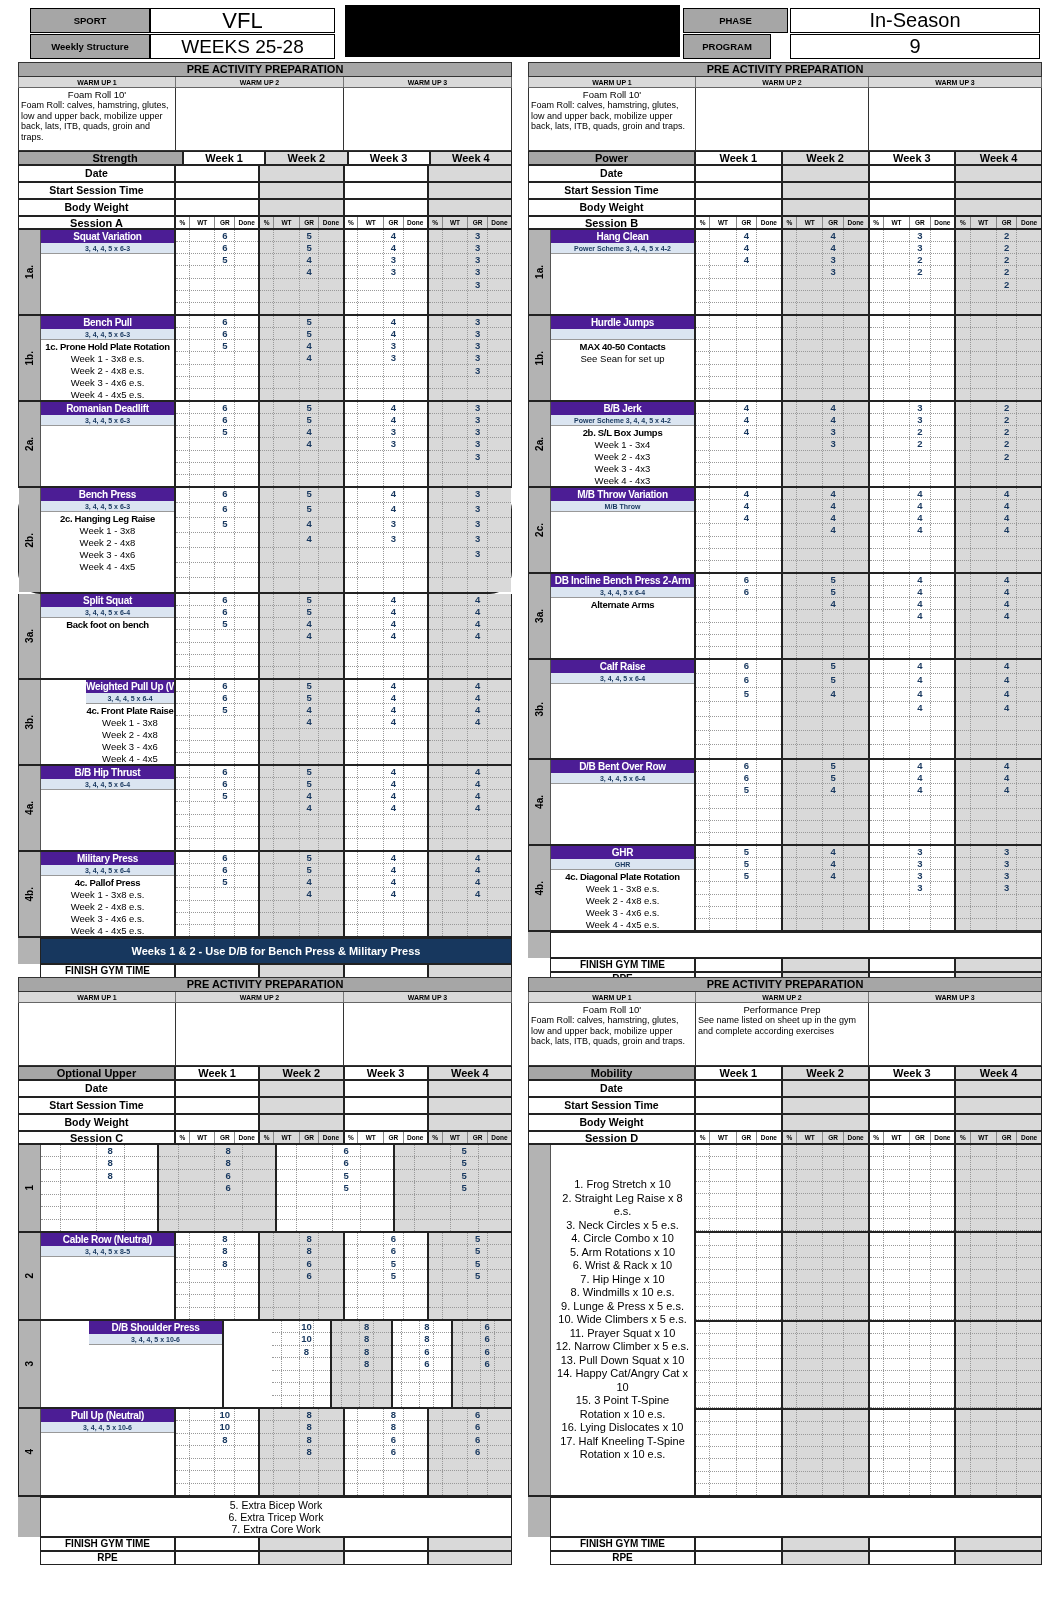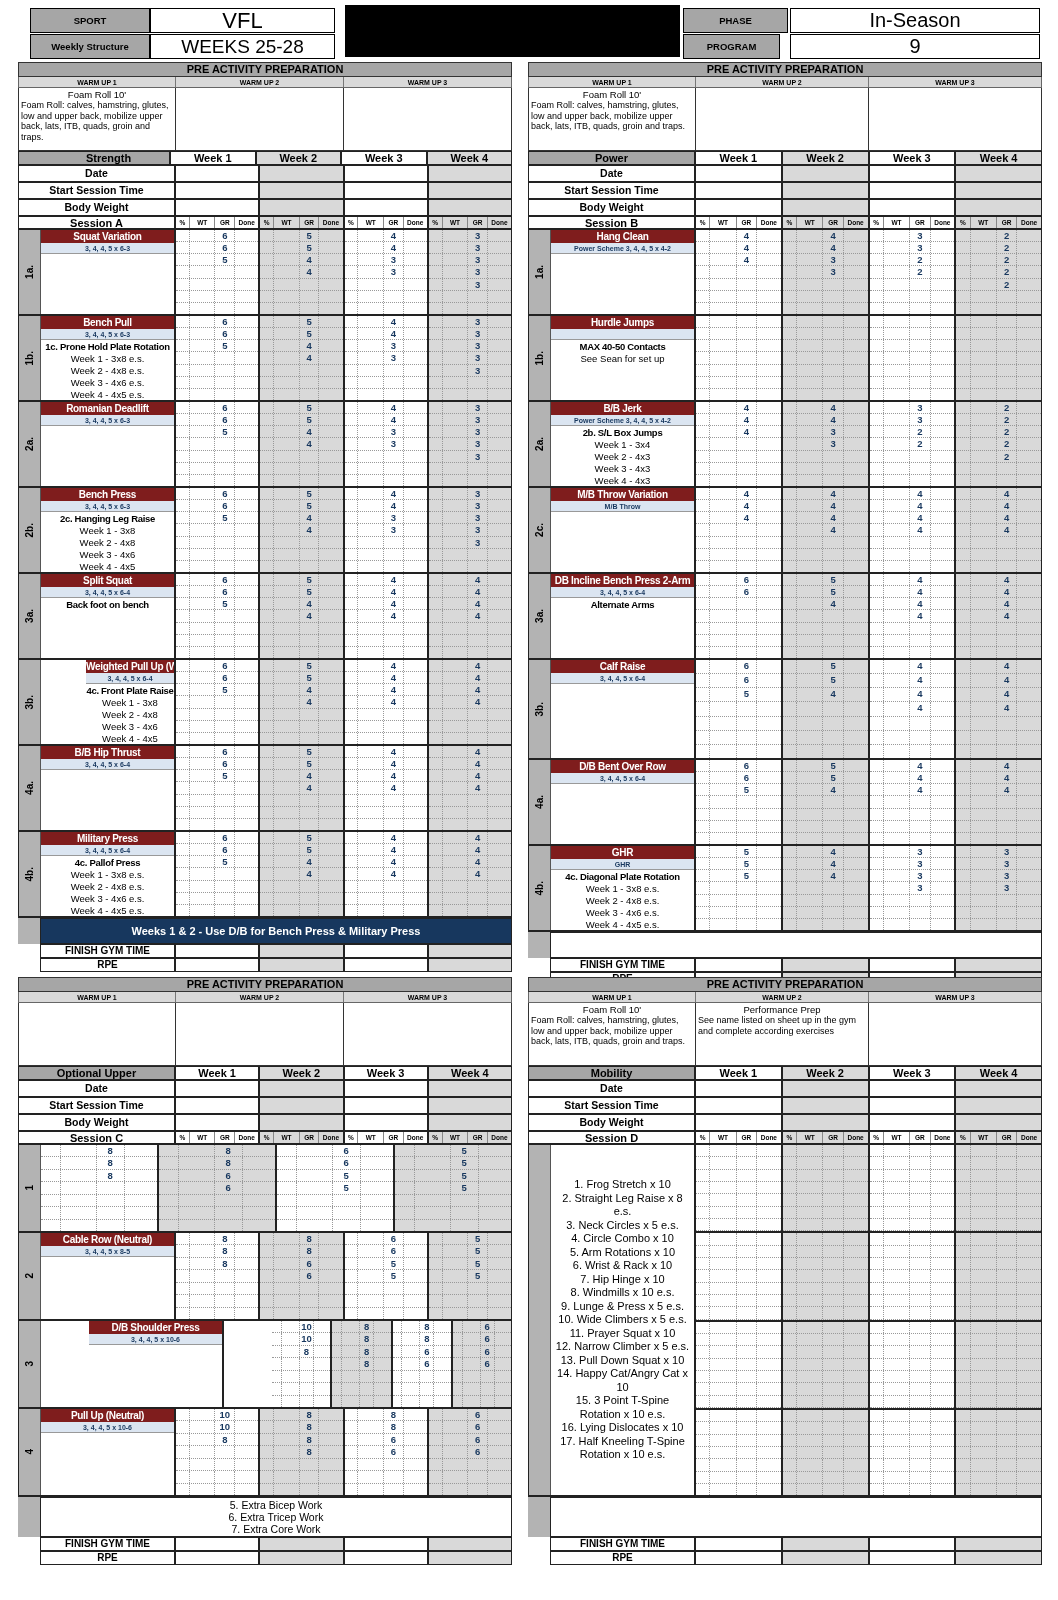--- a/index.html
+++ b/index.html
@@ -34,21 +34,21 @@
   .sess-label{background:#fff;font-weight:bold;font-size:11px;text-align:center;line-height:12px;border-right:2px solid #222;}
   .wkg{flex:1;display:flex;}
   .wkg + .wkg{border-left:2px solid #222;}
   .shc{font-size:6.5px;font-weight:bold;text-align:center;line-height:12px;border-right:1px solid #888;overflow:hidden;}
   .shc:last-child{border-right:none;}
   .sc0{width:17%;}.sc1{width:31%;}.sc2{width:24%;}.sc3{width:28%;}
   .block{border-left:1px solid #222;border-right:1px solid #222;border-bottom:2px solid #222;}
   .side{width:22px;background:#b3b3b3;border-right:1px solid #555;display:flex;align-items:center;justify-content:center;}
   .side span{writing-mode:vertical-rl;transform:rotate(180deg);font-weight:bold;font-size:10px;}
   .exlbl{border-right:2px solid #222;display:flex;flex-direction:column;background:#fff;}
-  .ex-h{background:#7f1d1d;color:#fff;font-weight:bold;font-size:10px;letter-spacing:-0.3px;
+  .ex-h{background:#4c1d95;color:#fff;font-weight:bold;font-size:10px;letter-spacing:-0.3px;
     text-align:center;height:13px;line-height:13px;overflow:hidden;white-space:nowrap;}
   .ex-s{background:#dbe5f1;color:#17375e;font-weight:bold;font-size:7px;text-align:center;
     height:11px;line-height:11px;border-bottom:1px solid #999;overflow:hidden;}
   .ex-notes{flex:1;font-size:9.5px;text-align:center;line-height:12px;padding-top:1px;overflow:hidden;}
   .nl{white-space:nowrap;}
   .nl.b{font-weight:bold;letter-spacing:-0.3px;}
   .weeks{flex:1;display:flex;}
   .wk{flex:1;display:flex;flex-direction:column;}
   .wk + .wk{border-left:2px solid #222;}
   .gr-row{flex:1;display:flex;border-bottom:1px dotted #999;}
@@ -71,40 +71,40 @@
 </head>
 <body>
 
 <div class="hcell hlabel" style="left:30px;top:8px;width:120px;height:25px">SPORT</div>
 <div class="hcell hvalue" style="left:150px;top:8px;width:185px;height:25px;font-size:22px">VFL</div>
 <div class="hcell hlabel" style="left:30px;top:34px;width:120px;height:25px">Weekly Structure</div>
 <div class="hcell hvalue" style="left:150px;top:34px;width:185px;height:25px;font-size:19px">WEEKS 25-28</div>
 <div id="redacted" style="left:345px;top:5px;width:335px;height:52px"></div>
 <div class="hcell hlabel" style="left:683px;top:8px;width:105px;height:25px">PHASE</div>
 <div class="hcell hvalue" style="left:790px;top:8px;width:250px;height:25px;font-size:20px">In-Season</div>
-<div class="hcell hlabel" style="left:683px;top:34px;width:97px;height:25px">PROGRAM</div>
+<div class="hcell hlabel" style="left:683px;top:34px;width:88px;height:25px">PROGRAM</div>
 <div class="hcell hvalue" style="left:790px;top:34px;width:250px;height:25px;font-size:20px">9</div>
 
 <div class="q" style="left: 18px; top: 62px; width: 494px;">
     <div class="bar-title">PRE ACTIVITY PREPARATION</div>
     <div class="row wu-hdr">
       <div class="wc" style="width: 157px;">WARM UP 1</div>
       <div class="wc" style="flex: 1 1 0%;">WARM UP 2</div>
       <div class="wc" style="flex: 1 1 0%;">WARM UP 3</div>
     </div>
     <div class="row wu-body">
       <div class="wc" style="width: 157px; height: 62px;">
         <div class="wu-title">Foam Roll 10'</div>
         <div class="wu-text">Foam Roll: calves, hamstring, glutes, low and upper back, mobilize upper back, lats, ITB, quads, groin and traps.</div>
       </div>
       <div class="wc" style="flex: 1 1 0%; height: 62px;"></div>
       <div class="wc" style="flex: 1 1 0%; height: 62px;"></div>
     </div>
     <div class="row sec-row">
-      <div class="sec-label" style="width: 152px; padding-left: 29px;">Strength</div>
+      <div class="sec-label" style="width: 165px; padding-left: 29px;">Strength</div>
       <div class="week-cell">Week 1</div>
       <div class="week-cell shade">Week 2</div>
       <div class="week-cell">Week 3</div>
       <div class="week-cell shade">Week 4</div>
     </div>
     <div class="row field-row">
       <div class="field-label" style="width: 157px;">Date</div>
       <div class="cell"></div>
       <div class="cell shade"></div>
       <div class="cell"></div>
@@ -714,21 +714,21 @@
           </div>
           <div class="gr-row">
             <div class="gsub sc0"></div>
             <div class="gsub sc1"></div>
             <div class="gsub sc2 gval"></div>
             <div class="gsub sc3"></div>
           </div>
         </div>
       </div>
     </div>
-    <div class="row block" style="height: 86px;">
+    <div class="row block" style="height: 106px; border-radius: 22px;">
       <div class="side">
         <span>2b.</span>
       </div>
       <div class="exlbl" style="width: 135px;">
         <div class="ex-h">Bench Press</div>
         <div class="ex-s">3, 4, 4, 5 x 6-3</div>
         <div class="ex-notes">
           <div class="nl b">2c. Hanging Leg Raise</div>
           <div class="nl">Week 1 - 3x8</div>
           <div class="nl">Week 2 - 4x8</div>

